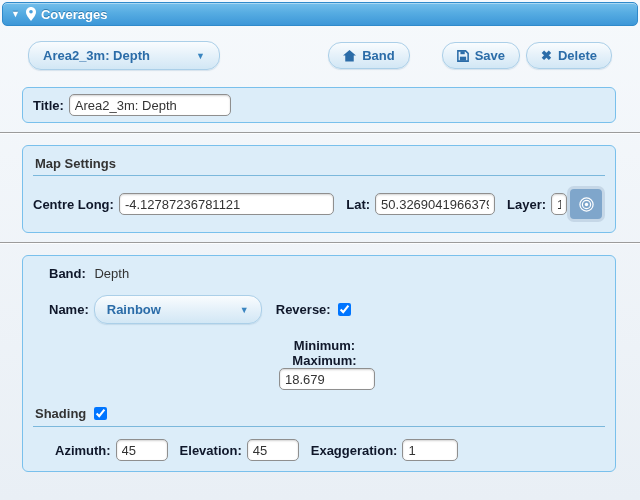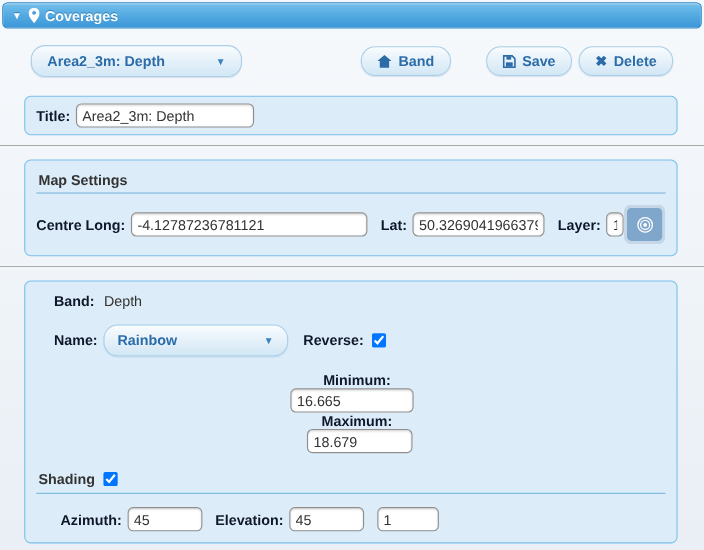--- a/index.html
+++ b/index.html
@@ -109,21 +109,21 @@
   .band-val { font-weight:normal; }
   .sub-heading { margin-top:4px; }
   .indent { padding-left:16px; }
   .name-row { padding-top:4px; padding-bottom:14px; }
   .name-dd { width:168px; padding:6px 12px; margin-right:14px; }
   .minmax-row { padding-bottom:14px;flex-direction:column; }
   .w-min { width:112px; margin-right:14px; }
   .w-max { width:96px; }
   .shading-heading { display:flex; align-items:center; gap:6px; padding-bottom:5px; }
   .shade-row { padding-top:2px; padding-left:22px; }
-  .w-small { width:68px; margin-right:12px; }
+  .w-small { width:52px; margin-right:12px; }
   .w-exag { width:56px; }
 </style>
 </head>
 <body>
 
 <div class="page">
 
   <div class="titlebar">
     <span class="caret">▼</span>
     <span class="pin">
@@ -210,32 +210,32 @@
       <div class="dropdown name-dd">
         <span>Rainbow</span>
         <span class="dd-caret">▼</span>
       </div>
       <label class="lbl">Reverse:</label>
       <input type="checkbox" checked="true" style="">
     </div>
 
     <div class="frow indent minmax-row">
       <label class="lbl">Minimum:</label>
-      <input type="text" class="w-min" value="16.665" style="">
       <label class="lbl">Maximum:</label>
       <input type="text" class="w-max" value="18.679" style="">
     </div>
 
     <div class="sec-heading shading-heading">
       <span>Shading</span>
       <input type="checkbox" checked="true" style="">
     </div>
 
     <div class="frow shade-row">
       <label class="lbl">Azimuth:</label>
       <input type="text" class="w-small" value="45" style="">
       <label class="lbl">Elevation:</label>
       <input type="text" class="w-small" value="45" style="">
+      <label class="lbl">Exaggeration:</label>
       <input type="text" class="w-exag" value="1" style="">
     </div>
   </div>
 
 </div>
 
 </body></html>

